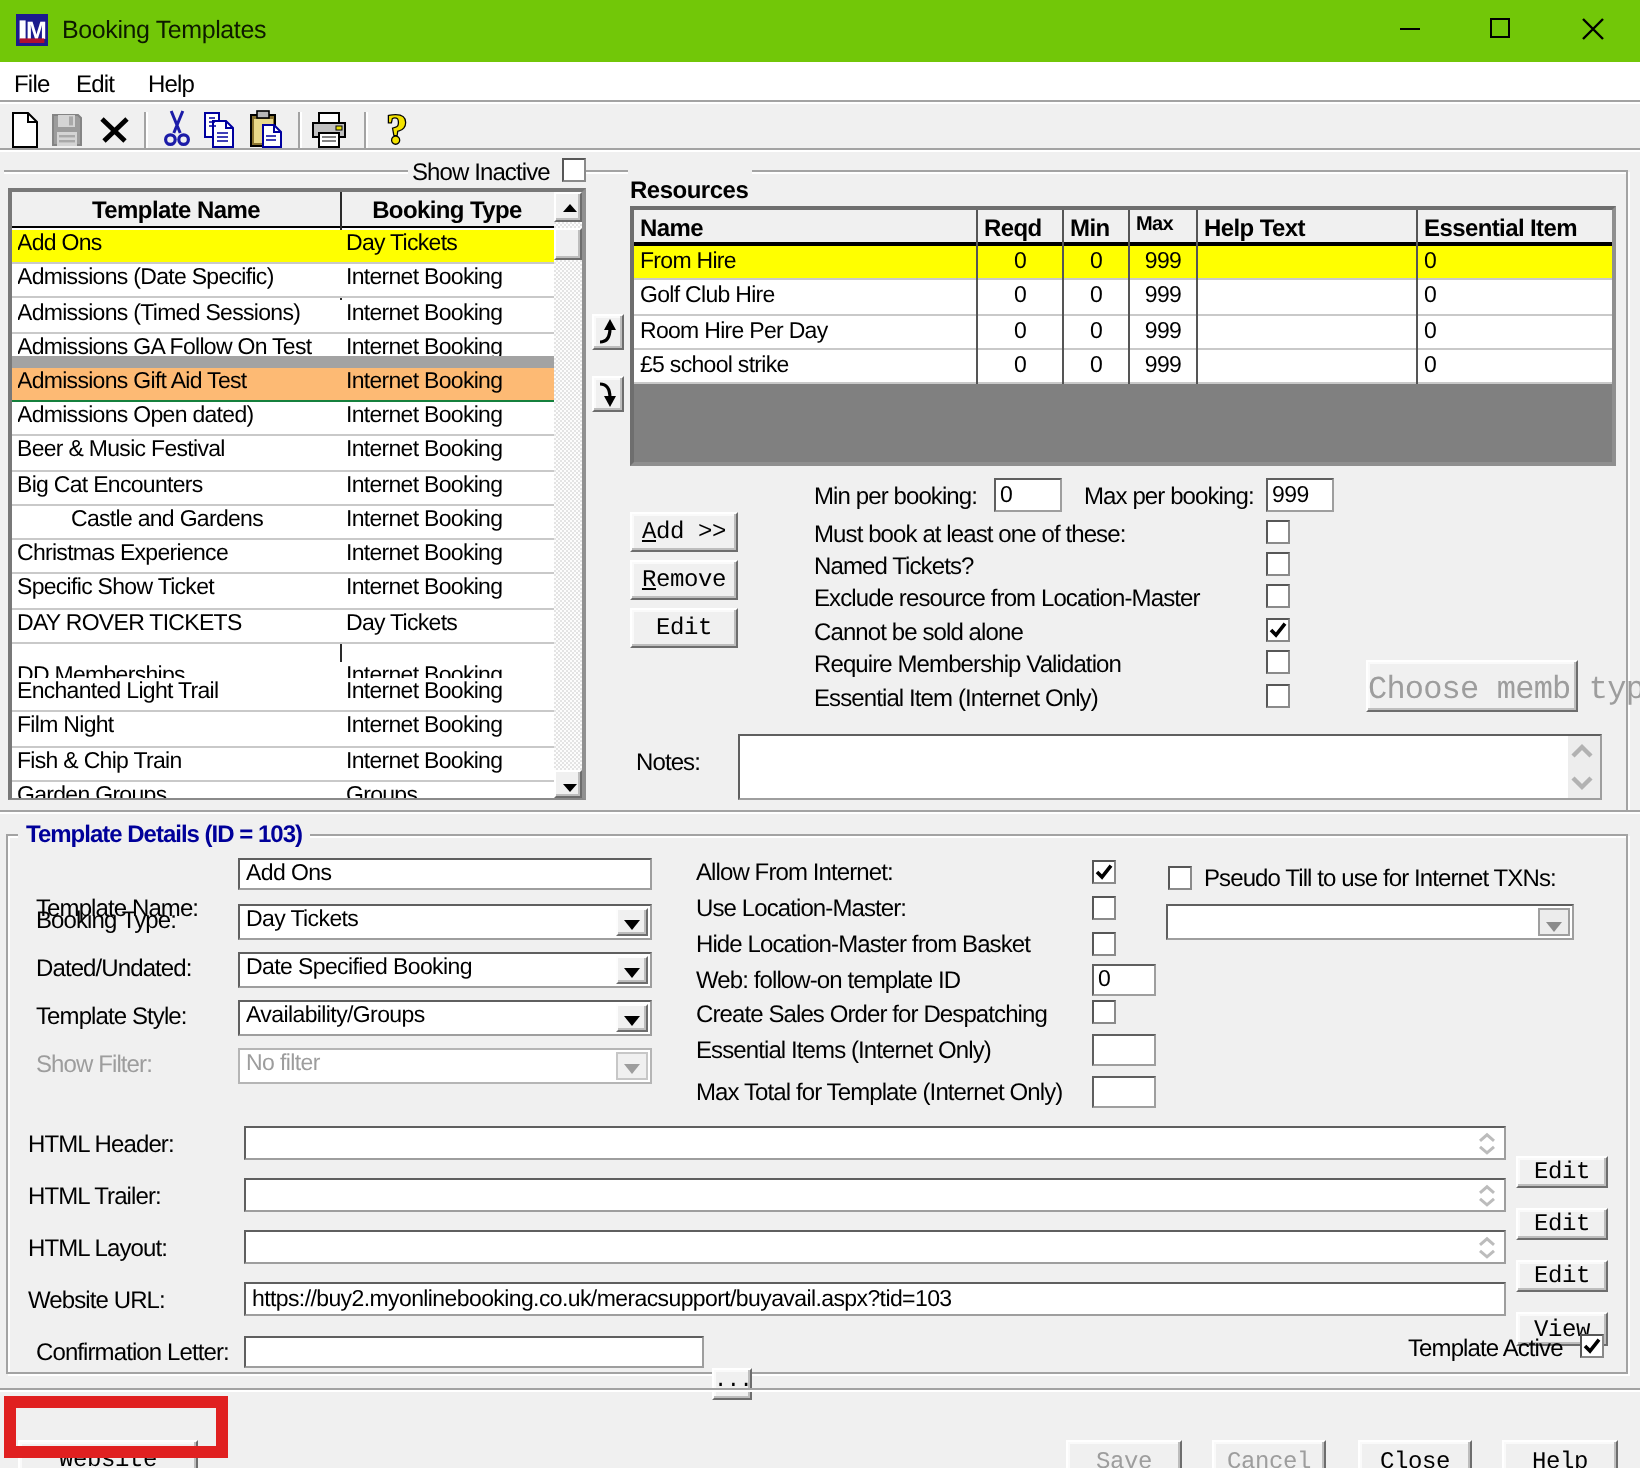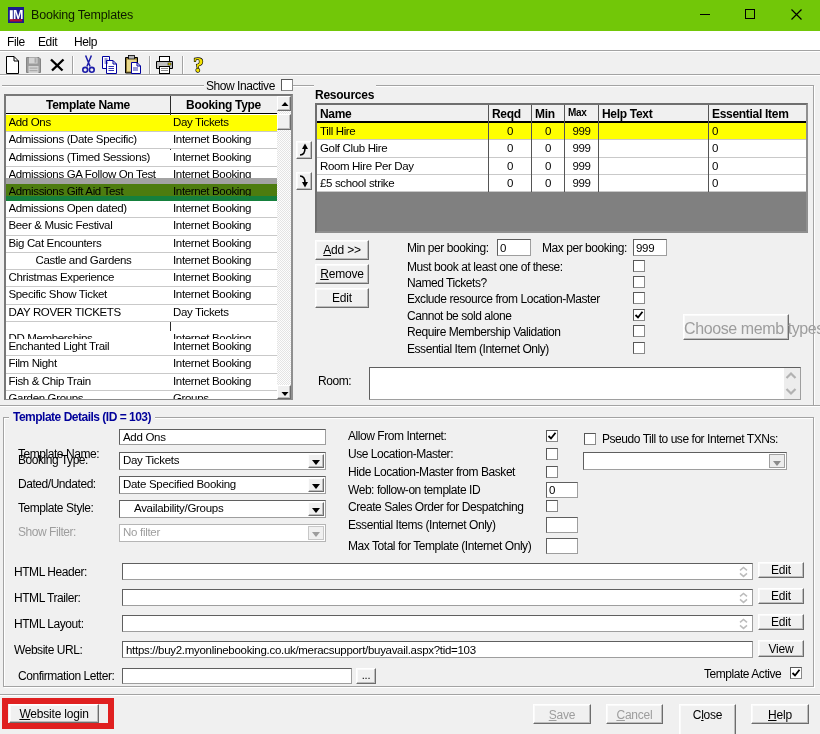--- a/index.html
+++ b/index.html
@@ -2,21 +2,21 @@
 <html><head>
 <meta charset="utf-8">
 <style>
 * { margin:0; padding:0; box-sizing:border-box; }
 html,body { width:820px; height:734px; overflow:hidden; }
 body { font-family:"Liberation Sans", sans-serif; background:#f0f0f0; position:relative; }
 .ab { position:absolute; }
 .lbl { position:absolute; font-size:12px; letter-spacing:-0.45px; color:#000; white-space:nowrap; line-height:14px; }
 .btn { position:absolute; background:#f0f0f0; border:1px solid #6d6d6d; border-top-color:#fff; border-left-color:#fff;
   box-shadow: inset -1px -1px 0 #bdbdbd, inset 1px 1px 0 #fafafa;
-  font-family:Liberation Sans, sans-serif; font-size:12px; letter-spacing:-0.2px; color:#000; text-align:center; }
+  font-family:Liberation Mono, monospace; font-size:12px; letter-spacing:-0.2px; color:#000; text-align:center;margin-top:16px; }
 .btn span.ct { position:absolute; left:0; right:0; }
 .inp { position:absolute; background:#fff; border:1px solid #9e9e9e; border-top-color:#5f5f5f; border-left-color:#5f5f5f;
   font-size:11.5px; letter-spacing:-0.3px; color:#000; line-height:14px; white-space:nowrap; overflow:hidden; }
 .cb { position:absolute; width:12px; height:12px; background:#fff; border:1px solid #8a8a8a; border-top-color:#575757; border-left-color:#575757; }
 .etch { position:absolute; height:2px; border-top:1px solid #a3a3a3; border-bottom:1px solid #fff; }
 .vetch { position:absolute; width:2px; border-left:1px solid #a3a3a3; border-right:1px solid #fff; }
 .grp { position:absolute; border:1px solid #a3a3a3; box-shadow: inset 1px 1px 0 #fff, 1px 1px 0 #fff; }
 .row { position:absolute; left:0; right:0; font-size:11.5px; letter-spacing:-0.35px; white-space:nowrap; overflow:hidden; }
 .dis { color:#9d9d9d; }
 .ddarrow { position:absolute; top:1px; right:1px; bottom:1px; width:16px; background:#f0f0f0;
@@ -122,21 +122,21 @@
       <div class="ab" style="left:167px;top:1px;">Internet Booking</div>
     </div>
 <div class="row" style="top:53.5px;height:17.2px;background:#fff;border-bottom:1px solid #c9c9c9;width:272px;">
       <div class="ab" style="left:2.5px;top:1px;width:160px;overflow:hidden;">Admissions (Timed Sessions)</div>
       <div class="ab" style="left:167px;top:1px;">Internet Booking</div>
     </div>
 <div class="row" style="top:70.7px;height:17.2px;background:#fff;border-bottom:6px solid #a3a3a3;width:272px;">
       <div class="ab" style="left:2.5px;top:1px;width:160px;overflow:hidden;">Admissions GA Follow On Test</div>
       <div class="ab" style="left:167px;top:1px;">Internet Booking</div>
     </div>
-<div class="row" style="top:88.0px;height:17.2px;background:#4d7c0f;border-bottom:5px solid #15803d;width:272px;">
+<div class="row" style="top:88.0px;height:17.2px;background:#fdba74;border-bottom:1px solid #15803d;width:272px;">
       <div class="ab" style="left:2.5px;top:1px;width:160px;overflow:hidden;">Admissions Gift Aid Test</div>
       <div class="ab" style="left:167px;top:1px;">Internet Booking</div>
     </div>
 <div class="row" style="top:105.2px;height:17.2px;background:#fff;border-bottom:1px solid #c9c9c9;width:272px;">
       <div class="ab" style="left:2.5px;top:1px;width:160px;overflow:hidden;">Admissions Open dated)</div>
       <div class="ab" style="left:167px;top:1px;">Internet Booking</div>
     </div>
 <div class="row" style="top:122.4px;height:17.2px;background:#fff;border-bottom:1px solid #c9c9c9;width:272px;">
       <div class="ab" style="left:2.5px;top:1px;width:160px;overflow:hidden;">Beer &amp; Music Festival</div>
       <div class="ab" style="left:167px;top:1px;">Internet Booking</div>
@@ -209,21 +209,21 @@
 <div class="ab" style="left:315px;top:103px;width:493px;height:130px;background:#808080;border:2px solid #6e6e6e;border-bottom-color:#8f8f8f;border-right-color:#8f8f8f;overflow:hidden;padding-left:12px;">
   <div class="ab" style="left:0;top:0;width:489px;height:18px;background:#f0f0f0;border-bottom:2px solid #000;">
     <div class="ab" style="left:3px;top:2px;font-weight:bold;font-size:12px;letter-spacing:-0.3px;">Name</div>
     <div class="ab" style="left:175px;top:2px;font-weight:bold;font-size:12px;letter-spacing:-0.3px;">Reqd</div>
     <div class="ab" style="left:218px;top:2px;font-weight:bold;font-size:12px;letter-spacing:-0.3px;">Min</div>
     <div class="ab" style="left:251px;top:2px;font-weight:bold;font-size:10px;letter-spacing:-0.3px;">Max</div>
     <div class="ab" style="left:285px;top:2px;font-weight:bold;font-size:12px;letter-spacing:-0.3px;">Help Text</div>
     <div class="ab" style="left:395px;top:2px;font-weight:bold;font-size:12px;letter-spacing:-0.3px;">Essential Item</div>
   </div>
   <div class="row" style="top:18.0px;height:17.3px;background:#ffff00;border-bottom:1px solid #c9c9c9;width:489px;">
-      <div class="ab" style="left:3px;top:2px;">Till Hire</div>
+      <div class="ab" style="left:3px;top:2px;">From Hire</div>
       <div class="ab" style="left:172px;top:2px;width:42px;text-align:center;">0</div>
       <div class="ab" style="left:215px;top:2px;width:32px;text-align:center;">0</div>
       <div class="ab" style="left:248px;top:2px;width:33px;text-align:center;">999</div>
       <div class="ab" style="left:395px;top:2px;">0</div>
     </div>
 <div class="row" style="top:35.3px;height:17.3px;background:#fff;border-bottom:1px solid #c9c9c9;width:489px;">
       <div class="ab" style="left:3px;top:2px;">Golf Club Hire</div>
       <div class="ab" style="left:172px;top:2px;width:42px;text-align:center;">0</div>
       <div class="ab" style="left:215px;top:2px;width:32px;text-align:center;">0</div>
       <div class="ab" style="left:248px;top:2px;width:33px;text-align:center;">999</div>
@@ -279,21 +279,21 @@
   </div>
 <div class="lbl" style="left:407px;top:325px;">Require Membership Validation</div>
 <div class="cb" style="left:633px;top:325px;"></div>
 <div class="lbl" style="left:407px;top:342px;">Essential Item (Internet Only)</div>
 <div class="cb" style="left:633px;top:342px;"></div>
 
 <div class="btn" style="left:683px;top:314px;width:106px;height:26px;">
     <span class="ct dis" style="top:5px;font-size:16px;letter-spacing:-0.4px;white-space:nowrap;text-align:right;">Choose memb types</span>
   </div>
 
-<div class="lbl" style="left:318px;top:374px;">Room:</div>
+<div class="lbl" style="left:318px;top:374px;">Notes:</div>
 <div class="inp" style="left:369px;top:367px;width:432px;height:33px;">
     <div class="ab" style="right:0;top:0;bottom:0;width:16px;background:#ededed;"></div>
   </div>
 <svg class="ab" style="left:784px;top:369px;" width="14" height="29" viewBox="0 0 14 29">
   <path d="M2.5 9 L7 4.5 L11.5 9" stroke="#b2b2b2" stroke-width="2.2" fill="none"></path>
   <path d="M2.5 20 L7 24.5 L11.5 20" stroke="#b2b2b2" stroke-width="2.2" fill="none"></path>
 </svg>
 
 <div class="grp" style="left:3px;top:417px;width:811px;height:270px;"></div>
 <div class="ab" style="left:9px;top:410px;font-size:12px;font-weight:bold;color:#00009a;background:#f0f0f0;padding:0 4px;letter-spacing:-0.5px;">Template Details (ID = 103)</div>
@@ -305,21 +305,21 @@
 <div class="inp" style="left:119px;top:452px;width:207px;height:18px;padding:0 3px;">Day Tickets<div class="ddarrow">
       <div class="tri" style="left:3px;top:5px;"></div>
     </div></div>
 
 <div class="lbl" style="left:18px;top:477px;">Dated/Undated:</div>
 <div class="inp" style="left:119px;top:476px;width:207px;height:18px;padding:0 3px;">Date Specified Booking<div class="ddarrow">
       <div class="tri" style="left:3px;top:5px;"></div>
     </div></div>
 
 <div class="lbl" style="left:18px;top:501px;">Template Style:</div>
-<div class="inp" style="left:119px;top:500px;width:207px;height:18px;padding:0 14px;">Availability/Groups<div class="ddarrow">
+<div class="inp" style="left:119px;top:500px;width:207px;height:18px;padding:0 3px;">Availability/Groups<div class="ddarrow">
       <div class="tri" style="left:3px;top:5px;"></div>
     </div></div>
 
 <div class="lbl dis" style="left:18px;top:525px;">Show Filter:</div>
 <div class="inp" style="left:119px;top:524px;width:207px;height:18px;padding:0 3px;color:#9d9d9d;border-color:#b5b5b5;">No filter<div class="ddarrow" style="box-shadow:none;border-color:#c7c7c7;">
       <div class="tri" style="left:3px;top:5px;border-top-color:#9d9d9d;"></div>
     </div></div>
 
 <div class="lbl" style="left:348px;top:429px;">Allow From Internet:</div>
 <div class="cb" style="left:546px;top:430px;">

